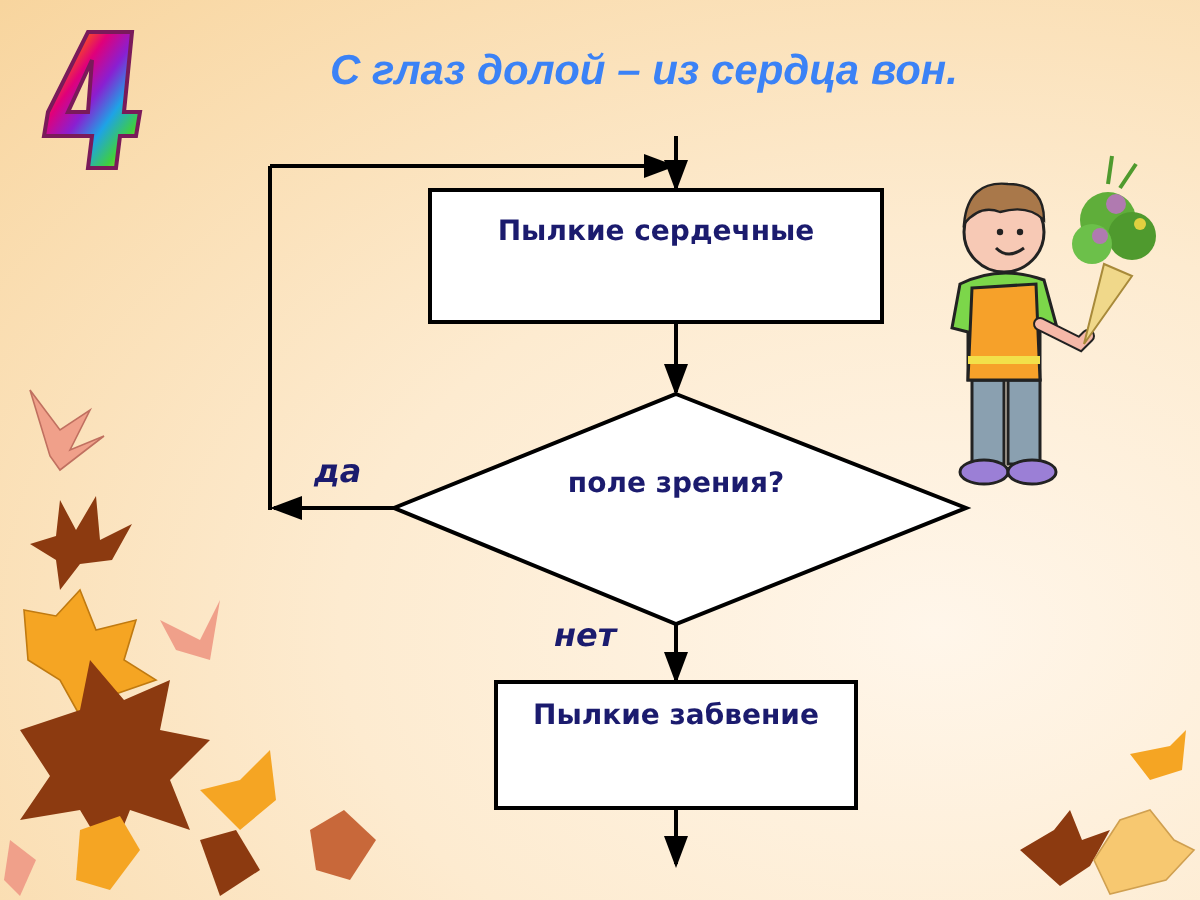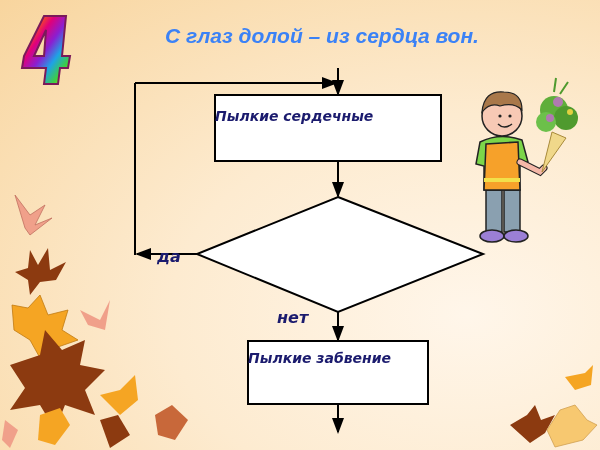--- a/index.html
+++ b/index.html
@@ -13,21 +13,21 @@
     position: absolute; left: 165px; top: 24px; width: 380px;
     color: #3b82f6; font-family: "Liberation Sans", sans-serif;
     font-weight: bold; font-style: italic; font-size: 21px; white-space: nowrap;
   }
   .num-badge {
     position: absolute; left: 12px; top: 10px; width: 70px; height: 80px;
   }
   svg.flow { position: absolute; left: 0; top: 0; }
   .node-text {
     position: absolute; color: #1b1b6e; font-family: "DejaVu Sans", sans-serif;
-    font-weight: bold; font-style: italic; font-size: 14px; text-align: left; line-height: 22px;
+    font-weight: bold; font-size: 14px; text-align: center; line-height: 22px;
   }
   .label {
     position: absolute; color: #1b1b6e; font-family: "DejaVu Sans", sans-serif;
     font-weight: bold; font-style: italic; font-size: 16px;
   }
   .deco { position: absolute; }
 </style>
 </head>
 <body>
 
@@ -75,26 +75,27 @@
 
     <rect x="248" y="341" width="180" height="63" fill="#fff" stroke="#000" stroke-width="2"></rect>
 
     <line x1="338" y1="404" x2="338" y2="432" stroke="#000" stroke-width="2" marker-end="url(#ah)"></line>
   </svg>
 
   <div class="node-text" style="left:215px; top:105px; width:226px;">
     <div>Пылкие сердечные</div>
   </div>
   <div class="node-text" style="left:240px; top:231px; width:196px;">
+    <div>поле зрения?</div>
   </div>
   <div class="node-text" style="left:248px; top:347px; width:180px;">
     <div>Пылкие забвение</div>
   </div>
 
-  <div class="label" style="left:157px; top:226px;margin-top:21px;">да</div>
+  <div class="label" style="left:157px; top:226px;">да</div>
   <div class="label" style="left:277px; top:308px;">нет</div>
 
   <svg class="deco" style="left:470px; top:72px;" width="130" height="180" viewBox="0 0 130 180">
 
     <rect x="16" y="118" width="16" height="42" fill="#8aa0b0" stroke="#222" stroke-width="1.5"></rect>
     <rect x="34" y="118" width="16" height="42" fill="#8aa0b0" stroke="#222" stroke-width="1.5"></rect>
     <ellipse cx="22" cy="164" rx="12" ry="6" fill="#9b7fd6" stroke="#222" stroke-width="1.5"></ellipse>
     <ellipse cx="46" cy="164" rx="12" ry="6" fill="#9b7fd6" stroke="#222" stroke-width="1.5"></ellipse>
 
     <path d="M10 70 Q30 60 52 68 L58 90 L50 92 L50 118 L14 118 L14 94 L6 92 Z" fill="#7cd64a" stroke="#222" stroke-width="1.5"></path>

